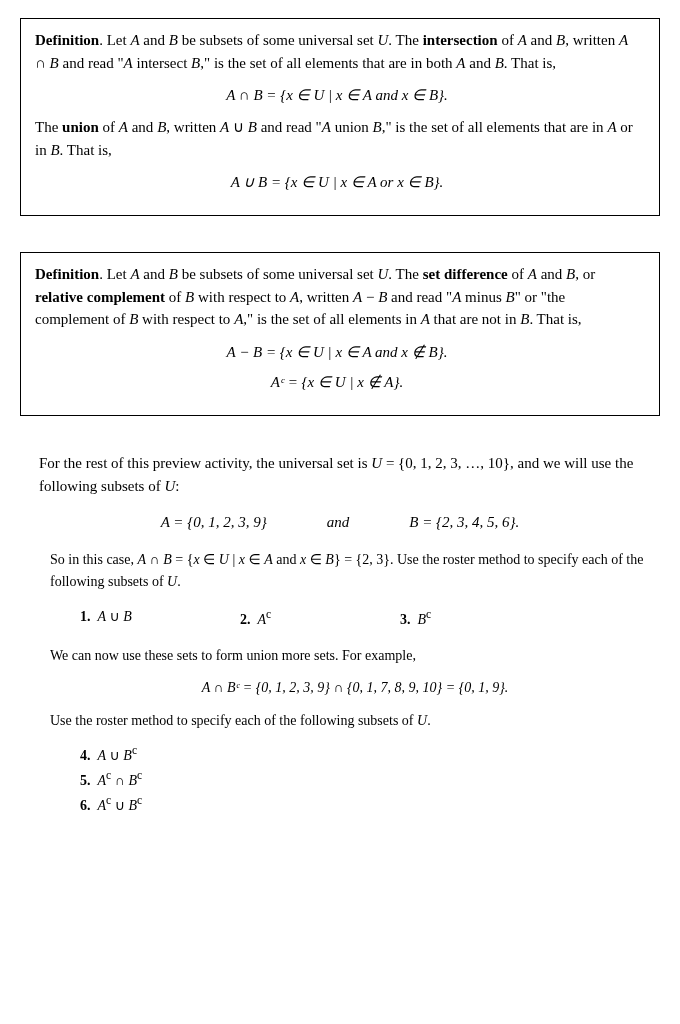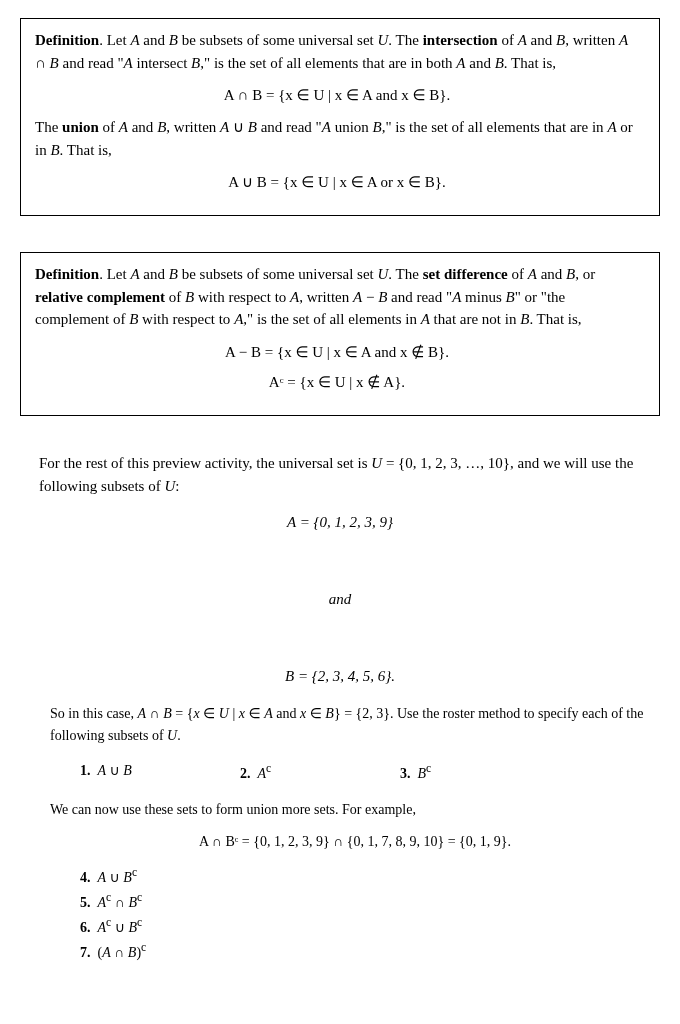--- a/index.html
+++ b/index.html
@@ -41,26 +41,26 @@
       font-size: 14px;
     }
     .ex-item {
       min-width: 160px;
       font-size: 14px;
     }
     .bold { font-weight: bold; }
     .italic { font-style: italic; }
     .formula-line {
       text-align: center;
+      font-style: italic;
       margin: 12px auto;
       font-size: 15px;
     }
     .ab-row {
       display: flex;
-      flex-direction: column;
       justify-content: center;
       align-items: center;
       gap: 60px;
       margin: 14px 0 18px 0;
       font-size: 15px;
       font-style: italic;
     }
     .exercises-row-4 {
       display: flex;
       flex-direction: column;
@@ -131,28 +131,28 @@
       <span class="bold">3.</span>&nbsp; <span class="italic">B</span><sup>c</sup>
     </div>
   </div>
 
   <p>
     We can now use these sets to form union more sets. For example,
   </p>
   <div class="formula-line" style="text-align:center; margin: 10px 0; font-size:14px;">
     <span>A ∩ Bᶜ = {0, 1, 2, 3, 9} ∩ {0, 1, 7, 8, 9, 10} = {0, 1, 9}.</span>
   </div>
+  <p>
+    Use the roster method to specify each of the following subsets of <span class="italic">U</span>.
+  </p>
 
   <div class="exercises-row-4">
     <div class="ex-item-4">
       <span class="bold">4.</span>&nbsp; <span class="italic">A</span> ∪ <span class="italic">B</span><sup>c</sup>
     </div>
     <div class="ex-item-4">
       <span class="bold">5.</span>&nbsp; <span class="italic">A</span><sup>c</sup> ∩ <span class="italic">B</span><sup>c</sup>
     </div>
     <div class="ex-item-4">
       <span class="bold">6.</span>&nbsp; <span class="italic">A</span><sup>c</sup> ∪ <span class="italic">B</span><sup>c</sup>
     </div>
-    <div class="ex-item-4">
-      <span class="bold">7.</span>&nbsp; (<span class="italic">A</span> ∩ <span class="italic">B</span>)<sup>c</sup>
-    </div>
   </div>
 </div>
 
 </body></html>

